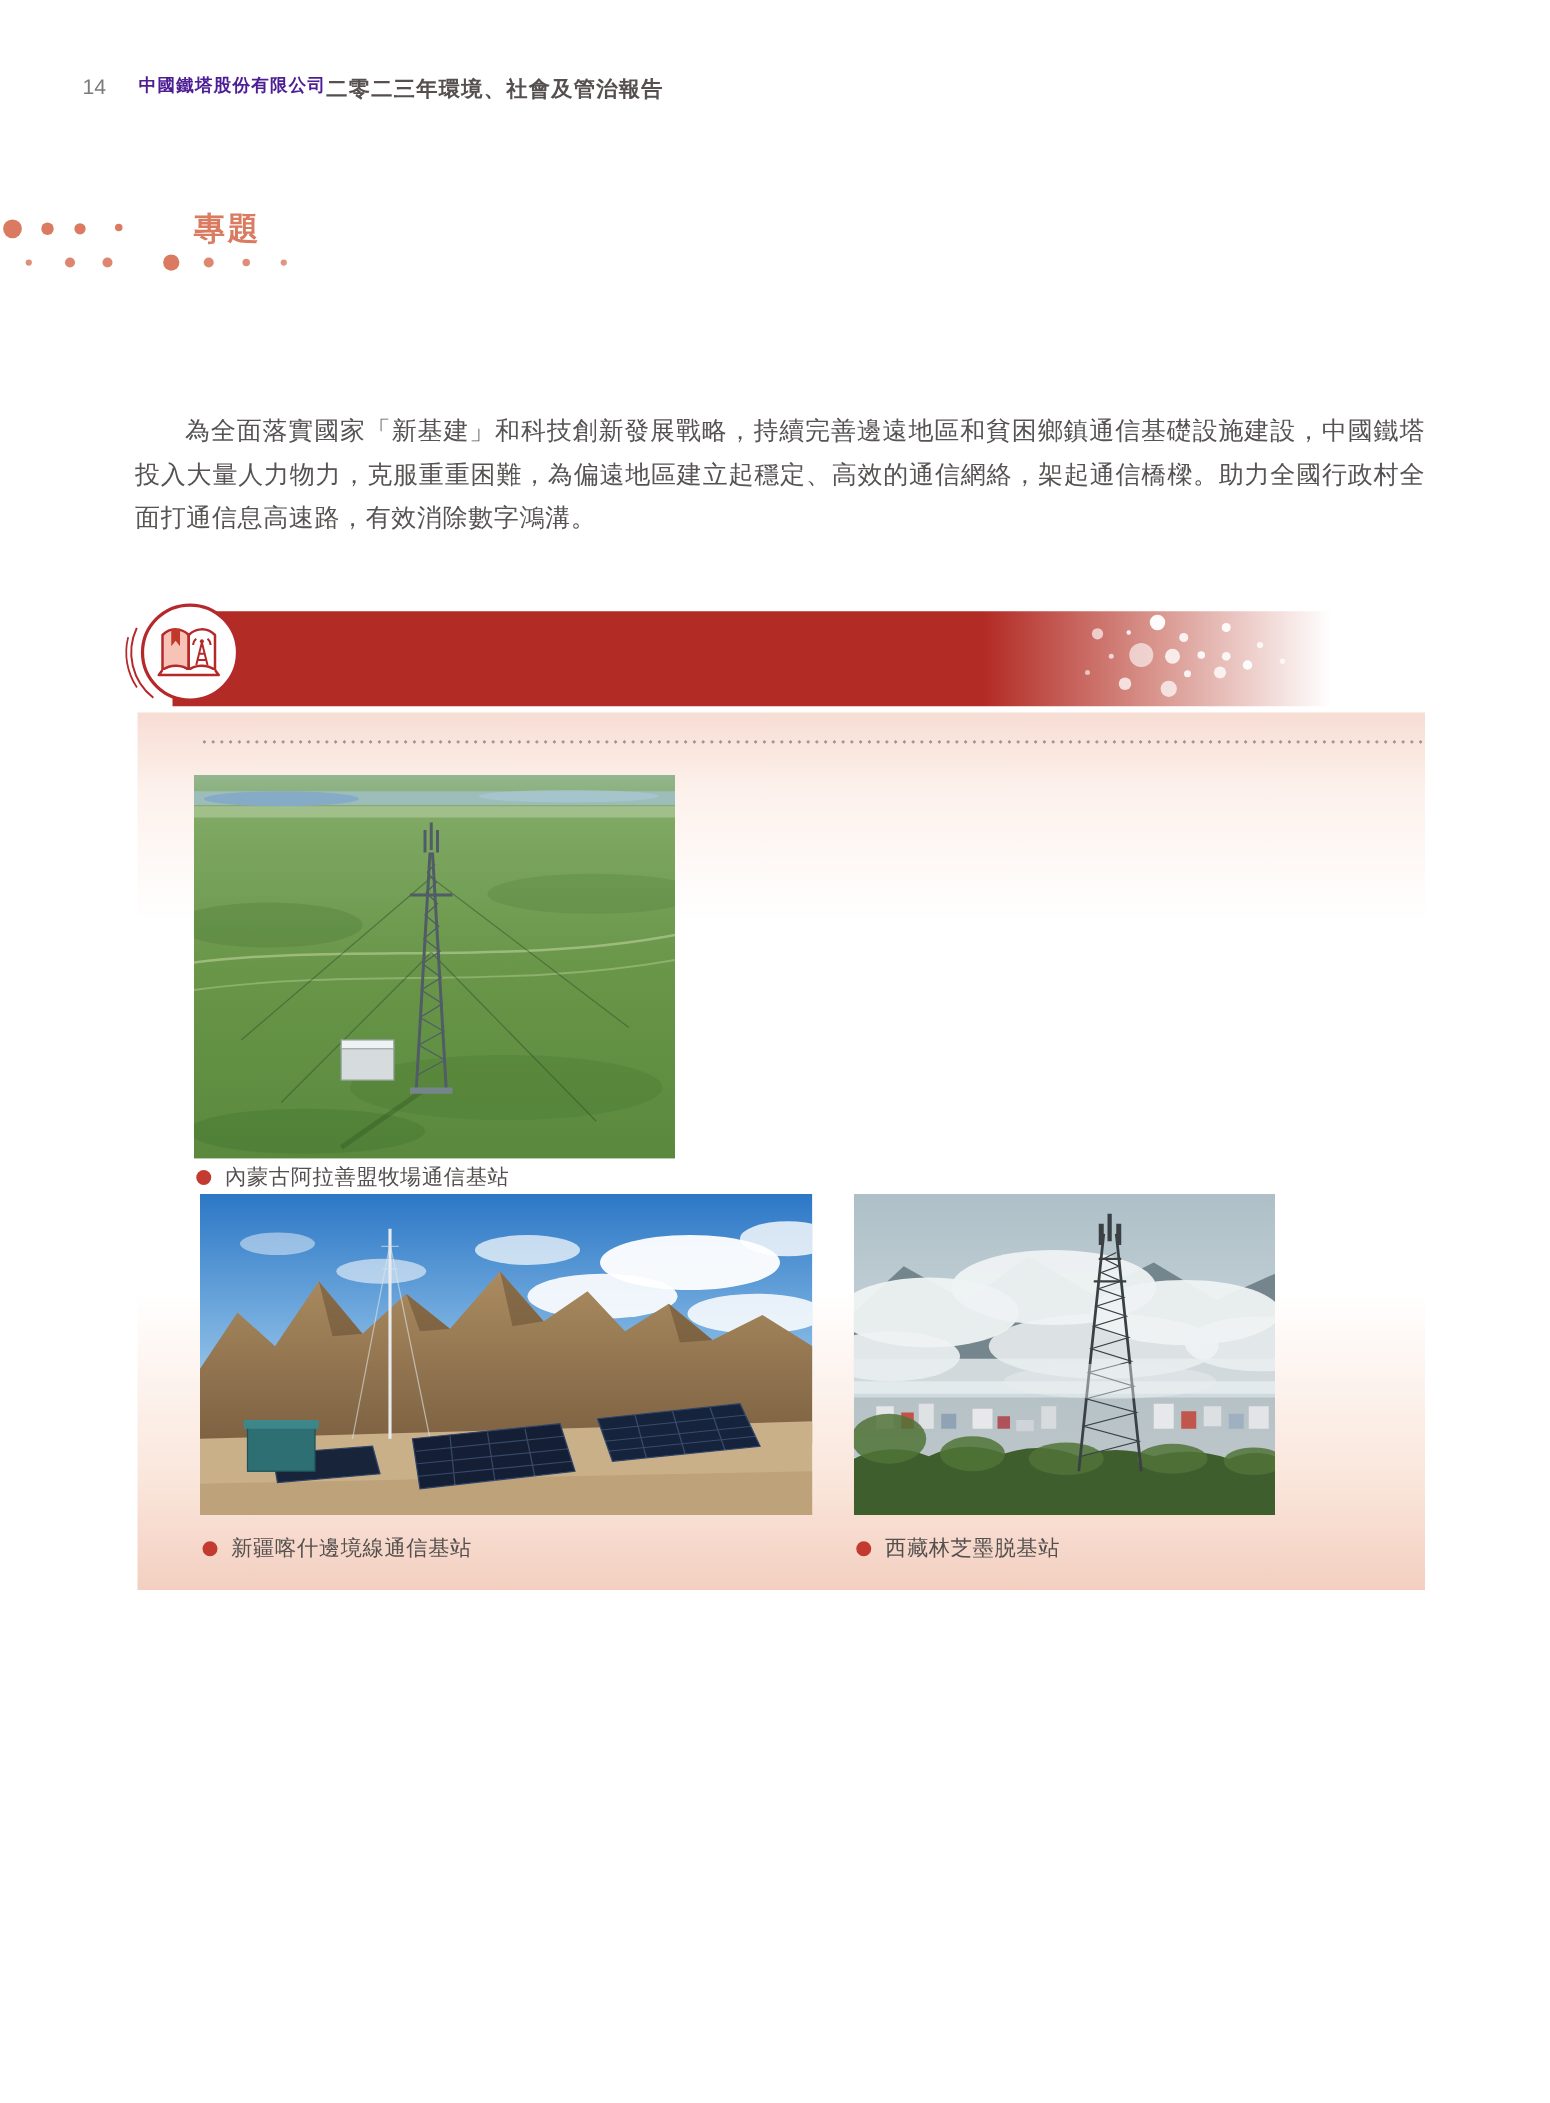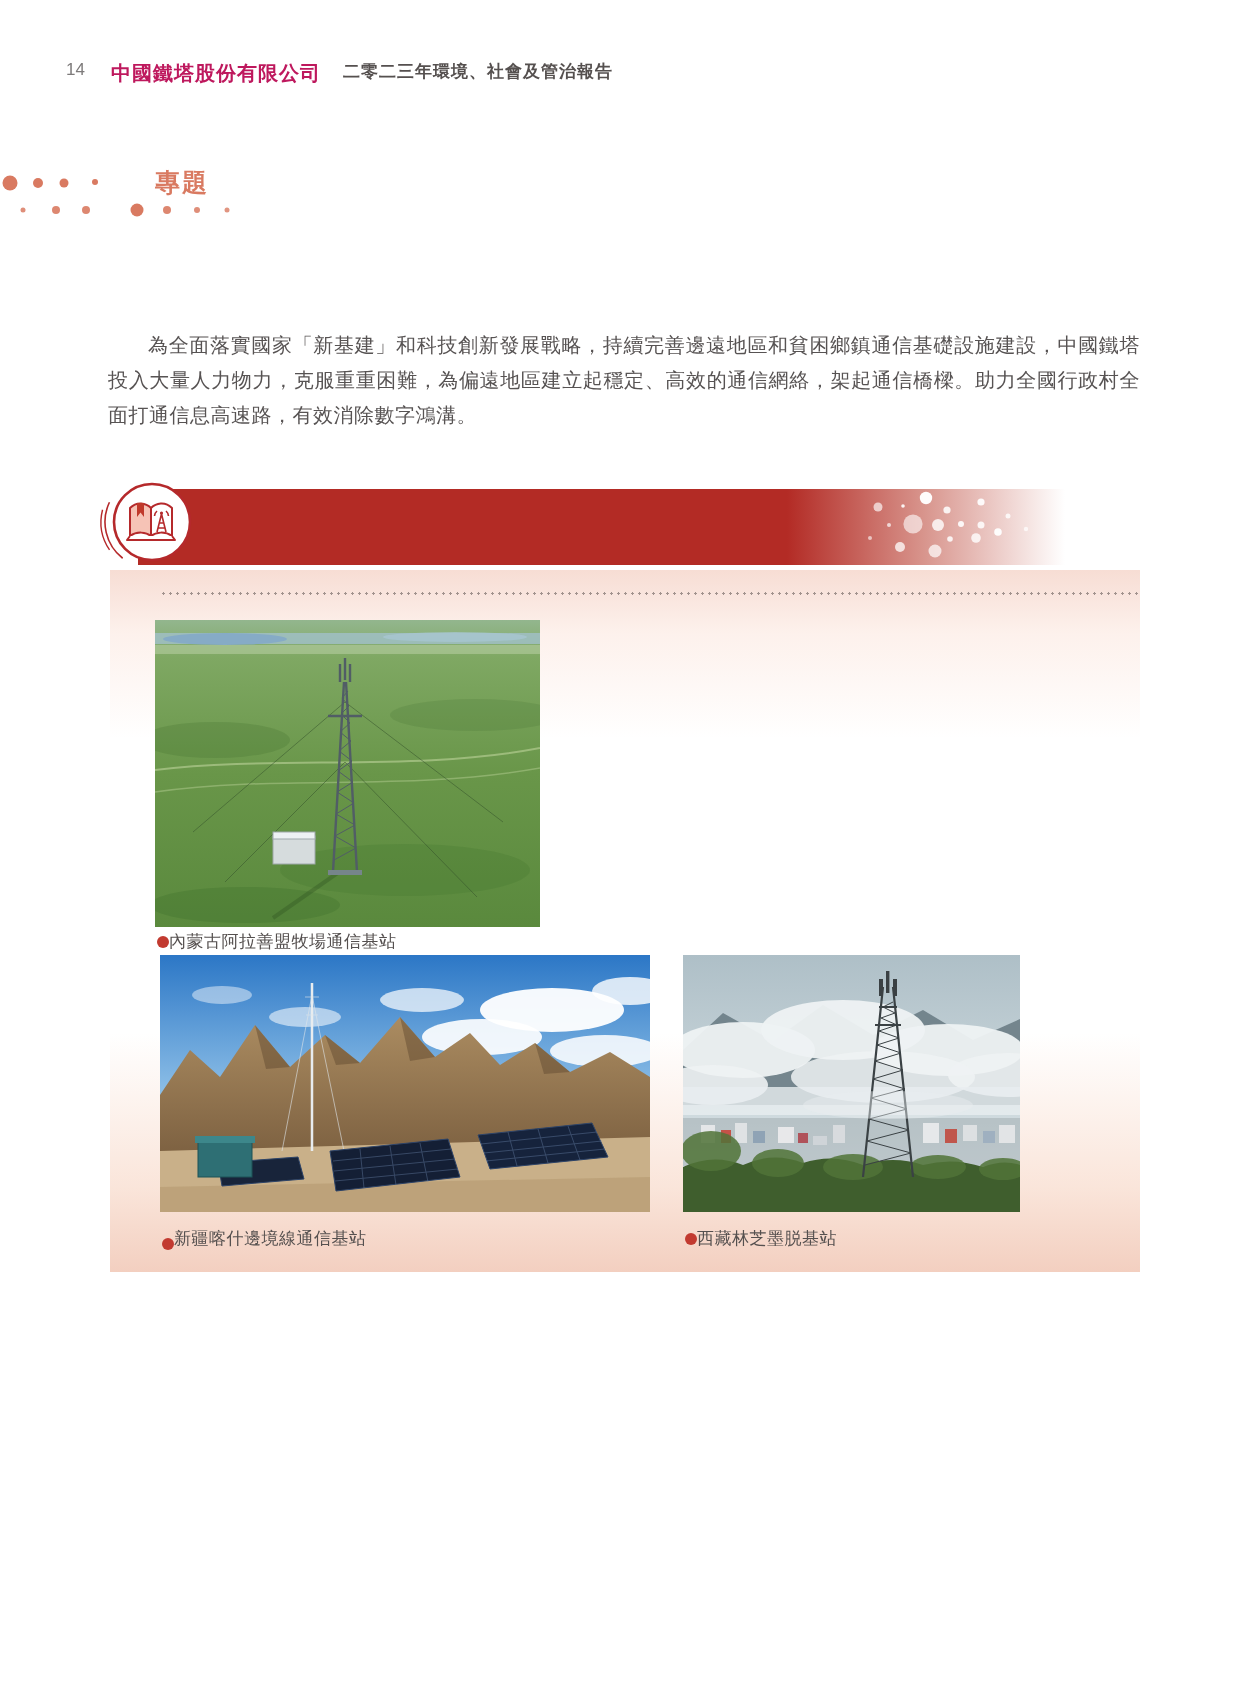--- a/index.html
+++ b/index.html
@@ -3,21 +3,21 @@
 <meta charset="utf-8">
 <style>
   html,body{margin:0;padding:0;background:#ffffff;}
   .page{
     position:relative;width:1240px;height:1682px;background:#ffffff;overflow:hidden;
     font-family:"Liberation Sans","DejaVu Sans",sans-serif;
   }
   
   .hdr{position:absolute;left:66px;top:60px;display:flex;align-items:flex-start;gap:0;white-space:nowrap;}
   .hdr .pgnum{font-size:17px;color:#7d7a7a;margin-right:26px;}
-  .hdr .company{font-size:20px;font-weight:700;color:#be185d;margin-right:22px;letter-spacing:1px;}
+  .hdr .company{font-size:14px;font-weight:700;color:#4c1d95;letter-spacing:1px;}
   .hdr .report{font-size:17px;font-weight:700;color:#55504f;letter-spacing:1px;}
   
   .topic-dots{position:absolute;left:0;top:150px;}
   .topic-label{position:absolute;left:112px;top:166px;font-size:25px;font-weight:700;color:#d97a61;letter-spacing:2px;margin-left:43px;}
   
   .art-title{position:absolute;left:108px;top:270px;font-size:27px;font-weight:700;color:#c1271d;letter-spacing:1px;}
   .art-intro{
     position:absolute;left:108px;top:328px;width:1032px;
     font-size:20px;line-height:35px;color:#575353;
     text-align:justify;text-indent:2em;letter-spacing:.5px;
@@ -46,23 +46,23 @@
   .photo{position:absolute;overflow:hidden;}
   .photo svg{display:block;width:100%;height:100%;}
   .photo1{left:155px;top:620px;width:385px;height:307px;}
   .photo2{left:160px;top:955px;width:490px;height:257px;}
   .photo3{left:683px;top:955px;width:337px;height:257px;}
   .feature-body{
     position:absolute;left:565px;top:615px;width:575px;
     font-size:20px;line-height:29.6px;color:#575353;
     text-align:justify;text-indent:2em;letter-spacing:.2px;
   }
-  .caption{position:absolute;display:flex;align-items:center;font-size:17px;color:#55504f;letter-spacing:.5px;}
+  .caption{position:absolute;display:flex;align-items:center;gap:11px;font-size:17px;color:#55504f;letter-spacing:.5px;}
   .cap1{left:157px;top:930px;}
-  .cap2{left:162px;top:1227px;align-items:flex-end;}
+  .cap2{left:162px;top:1227px;}
   .cap3{left:685px;top:1227px;}
   .cap-dot{width:12px;height:12px;border-radius:50%;background:#c23a30;flex:0 0 auto;}
 </style>
 </head>
 <body>
 
 <div class="page">
 
   <div class="hdr">
     <span class="pgnum">14</span>

